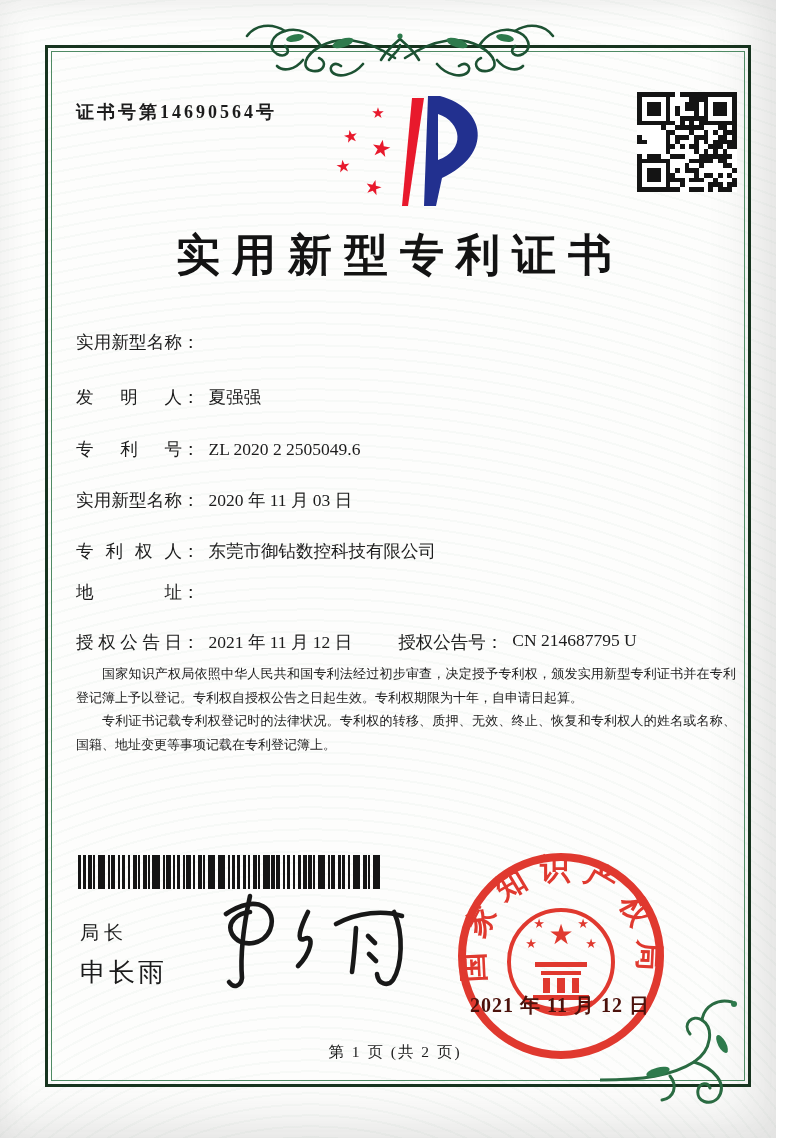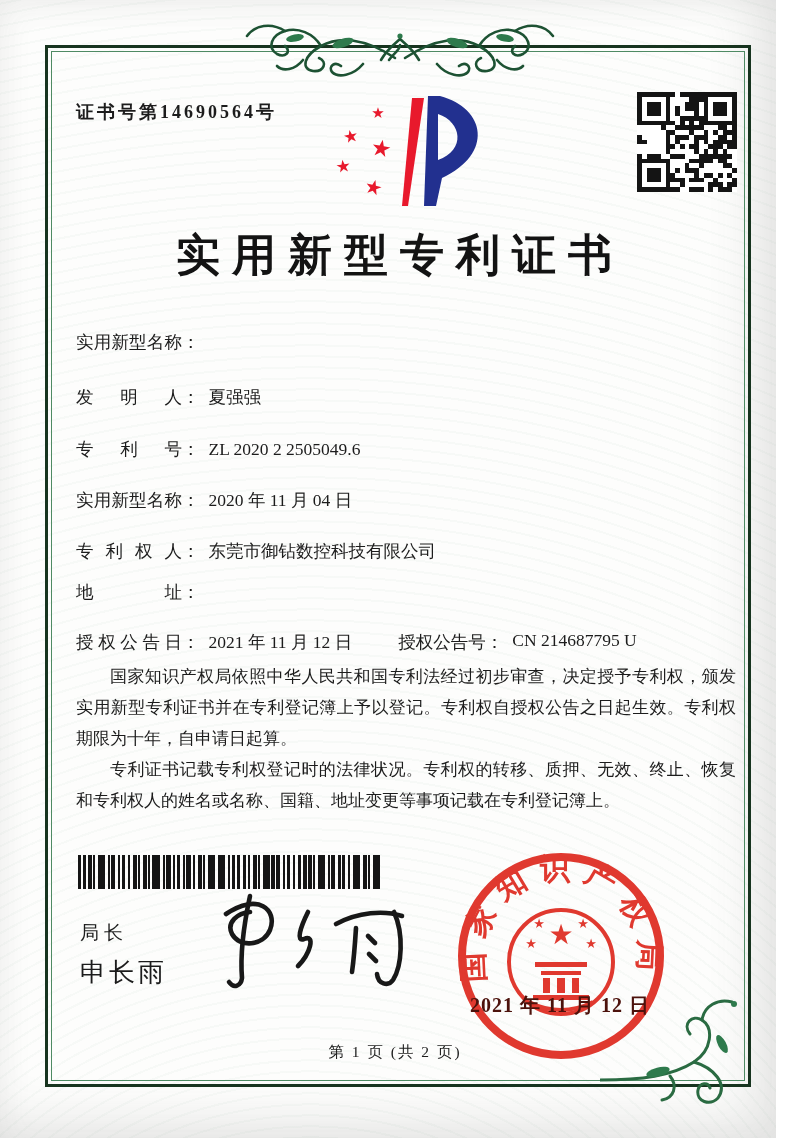--- a/index.html
+++ b/index.html
@@ -18,21 +18,21 @@
   .title{position:absolute;left:0;top:226px;width:800px;text-align:center;margin:0;
       font-size:44px;font-weight:700;letter-spacing:12px;color:#131313;}
   .frow{position:absolute;left:76px;display:flex;font-size:17.5px;line-height:29px;}
   .flabel{display:inline-block;width:106px;text-align:justify;text-align-last:justify;}
   .fcolon{margin-right:9px;}
   .fvalue{display:inline-block;max-width:480px;}
   .row0{top:328px}.row1{top:383px}.row2{top:435px}.row3{top:486px}.row4{top:537px}.row5{top:578px}
   .row5 .fvalue{width:472px;}
   .grant{position:absolute;left:76px;top:630px;display:flex;font-size:17.5px;}
   .grant .g2{margin-left:46px;display:flex;}
-  .paras{position:absolute;left:76px;top:662px;width:660px;font-size:17px;line-height:1.82;text-align:justify;}
+  .paras{position:absolute;left:76px;top:662px;width:660px;font-size:13px;line-height:1.82;text-align:justify;}
   .paras p{margin:0;text-indent:2em;}
   .barcode{position:absolute;left:78px;top:855px;width:303px;height:34px;
     background:
      repeating-linear-gradient(90deg,#151515 0 2px,transparent 2px 5px),
      repeating-linear-gradient(90deg,#151515 0 3px,transparent 3px 11px),
      repeating-linear-gradient(90deg,transparent 0 6px,#151515 6px 8px,transparent 8px 17px);}
   .signer-title{position:absolute;left:80px;top:920px;font-size:19px;letter-spacing:5px;font-family:"Liberation Sans",sans-serif;}
   .signer-name{position:absolute;left:80px;top:955px;font-size:26px;letter-spacing:3px;font-family:"Liberation Sans",sans-serif;}
   .signature{position:absolute;left:188px;top:882px;}
   .seal{position:absolute;left:455px;top:850px;opacity:.9;}
@@ -362,21 +362,21 @@
       <span class="fvalue">夏强强</span>
   </div>
   <div class="frow row2">
     <span class="flabel">专利号</span>
       <span class="fcolon">：</span>
       <span class="fvalue">ZL 2020 2 2505049.6</span>
   </div>
   <div class="frow row3">
     <span class="flabel">实用新型名称</span>
       <span class="fcolon">：</span>
-      <span class="fvalue">2020 年 11 月 04 日</span>
+      <span class="fvalue">2020 年 11 月 03 日</span>
   </div>
   <div class="frow row4">
     <span class="flabel">专利权人</span>
       <span class="fcolon">：</span>
       <span class="fvalue">东莞市御钻数控科技有限公司</span>
   </div>
   <div class="frow row5">
     <span class="flabel">地址</span>
       <span class="fcolon">：</span>
   </div>

